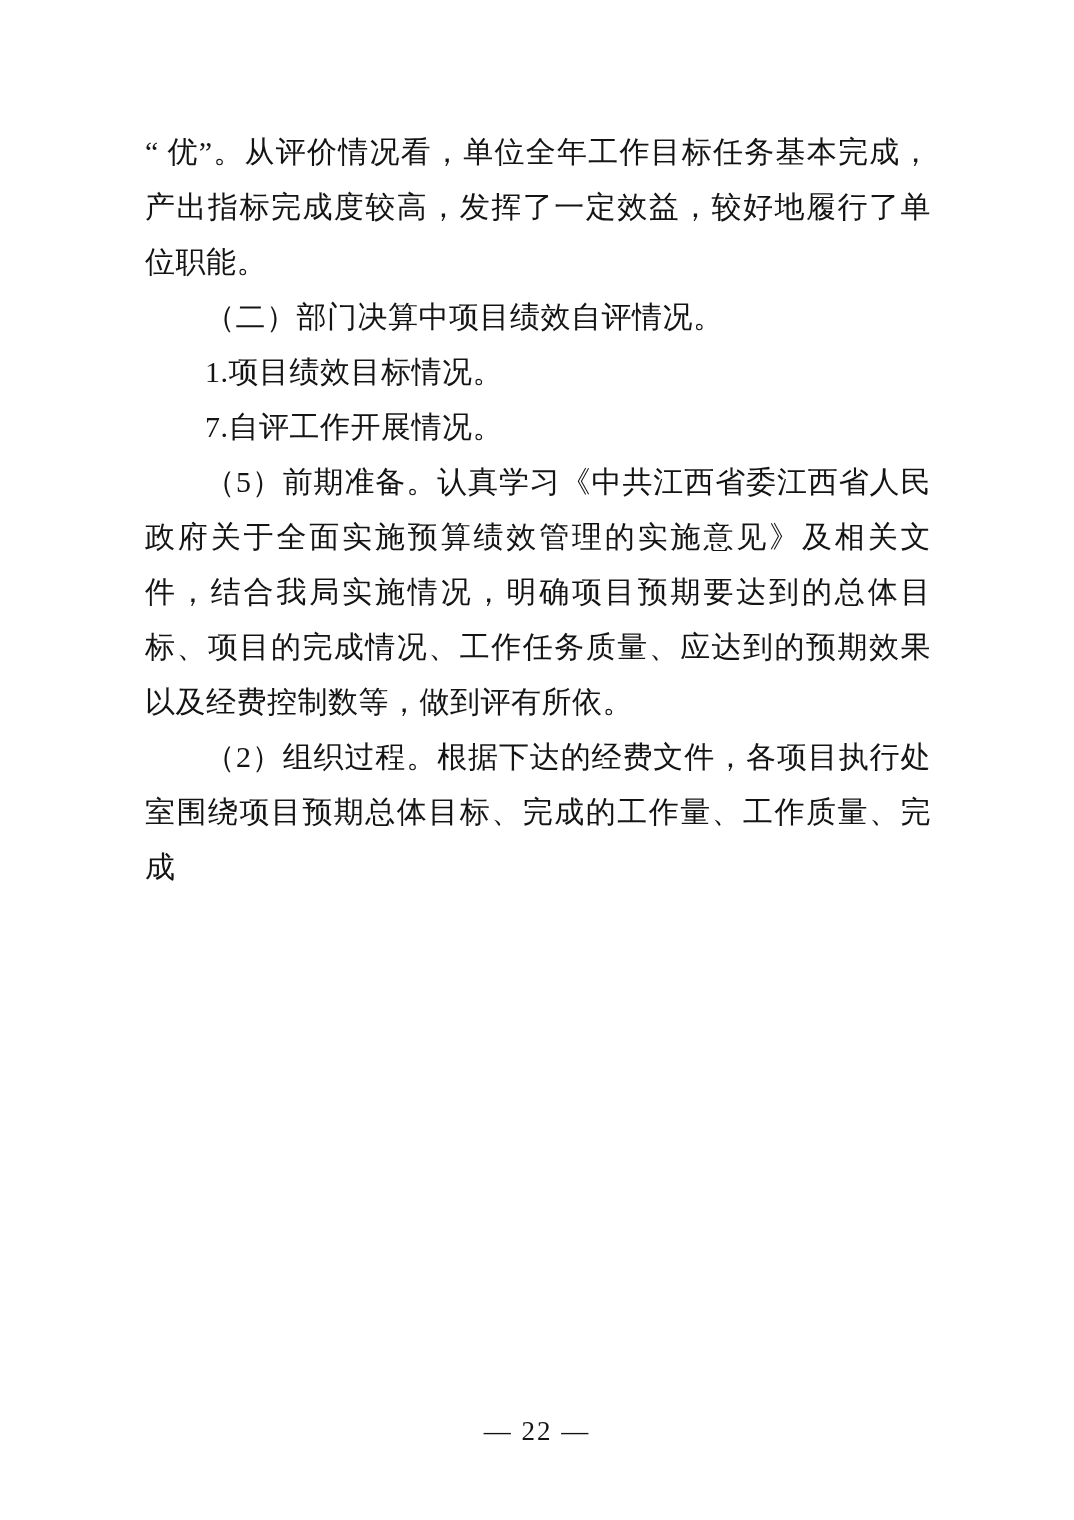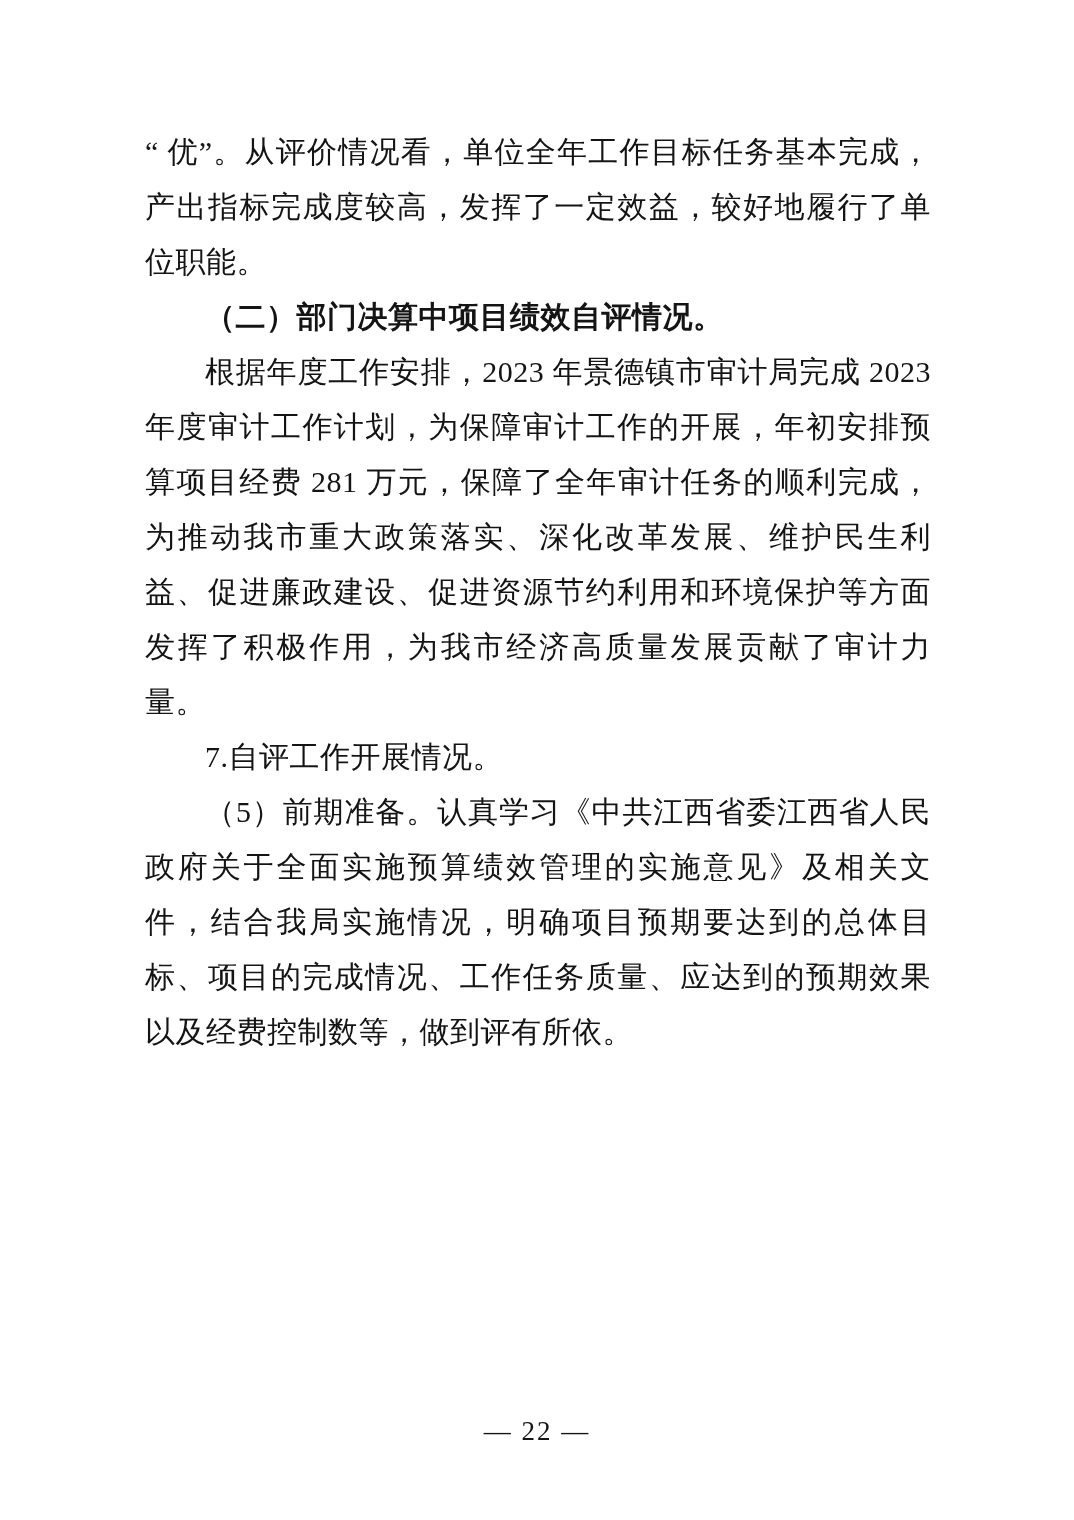--- a/index.html
+++ b/index.html
@@ -27,21 +27,21 @@
     text-align: justify;
     text-justify: inter-ideograph;
     text-indent: 2em;
     letter-spacing: 0.5px;
     word-break: break-all;
   }
   .para.continued {
     text-indent: 0;
   }
   .para.heading {
-    font-weight: bold;
+    font-weight: normal;
   }
   .footer {
     position: absolute;
     left: 0;
     width: 1074px;
     top: 1404px;
     text-align: center;
   }
   .page-number {
     font-size: 27px;
@@ -50,20 +50,21 @@
     letter-spacing: 2px;
   }
 </style>
 </head>
 <body>
 
 <div class="page">
   <div class="content">
     <p class="para continued">“ 优”。从评价情况看，单位全年工作目标任务基本完成，产出指标完成度较高，发挥了一定效益，较好地履行了单位职能。</p>
     <p class="para heading">（二）部门决算中项目绩效自评情况。</p>
-    <p class="para">根据年度工作安排，2023 年景德镇市审计局完成 2023 年度审计工作计划，为保障审计工作的开展，年初安排预算项目经费 281 万元，保障了全年审计任务的顺利完成，为推动我市重大政策落实、深化改革发展、维护民生利益、促进廉政建设、促进资源节约利用和环境保护等方面发挥了积极作用，为我市经济高质量发展贡献了审计力量。</p>
+    <p class="para">1.项目绩效目标情况。</p>
     <p class="para">7.自评工作开展情况。</p>
     <p class="para">（5）前期准备。认真学习《中共江西省委江西省人民政府关于全面实施预算绩效管理的实施意见》及相关文件，结合我局实施情况，明确项目预期要达到的总体目标、项目的完成情况、工作任务质量、应达到的预期效果以及经费控制数等，做到评有所依。</p>
+    <p class="para">（2）组织过程。根据下达的经费文件，各项目执行处室围绕项目预期总体目标、完成的工作量、工作质量、完成</p>
   </div>
   <div class="footer">
     <span class="page-number">— 22 —</span>
   </div>
 </div>
 
 </body></html>

